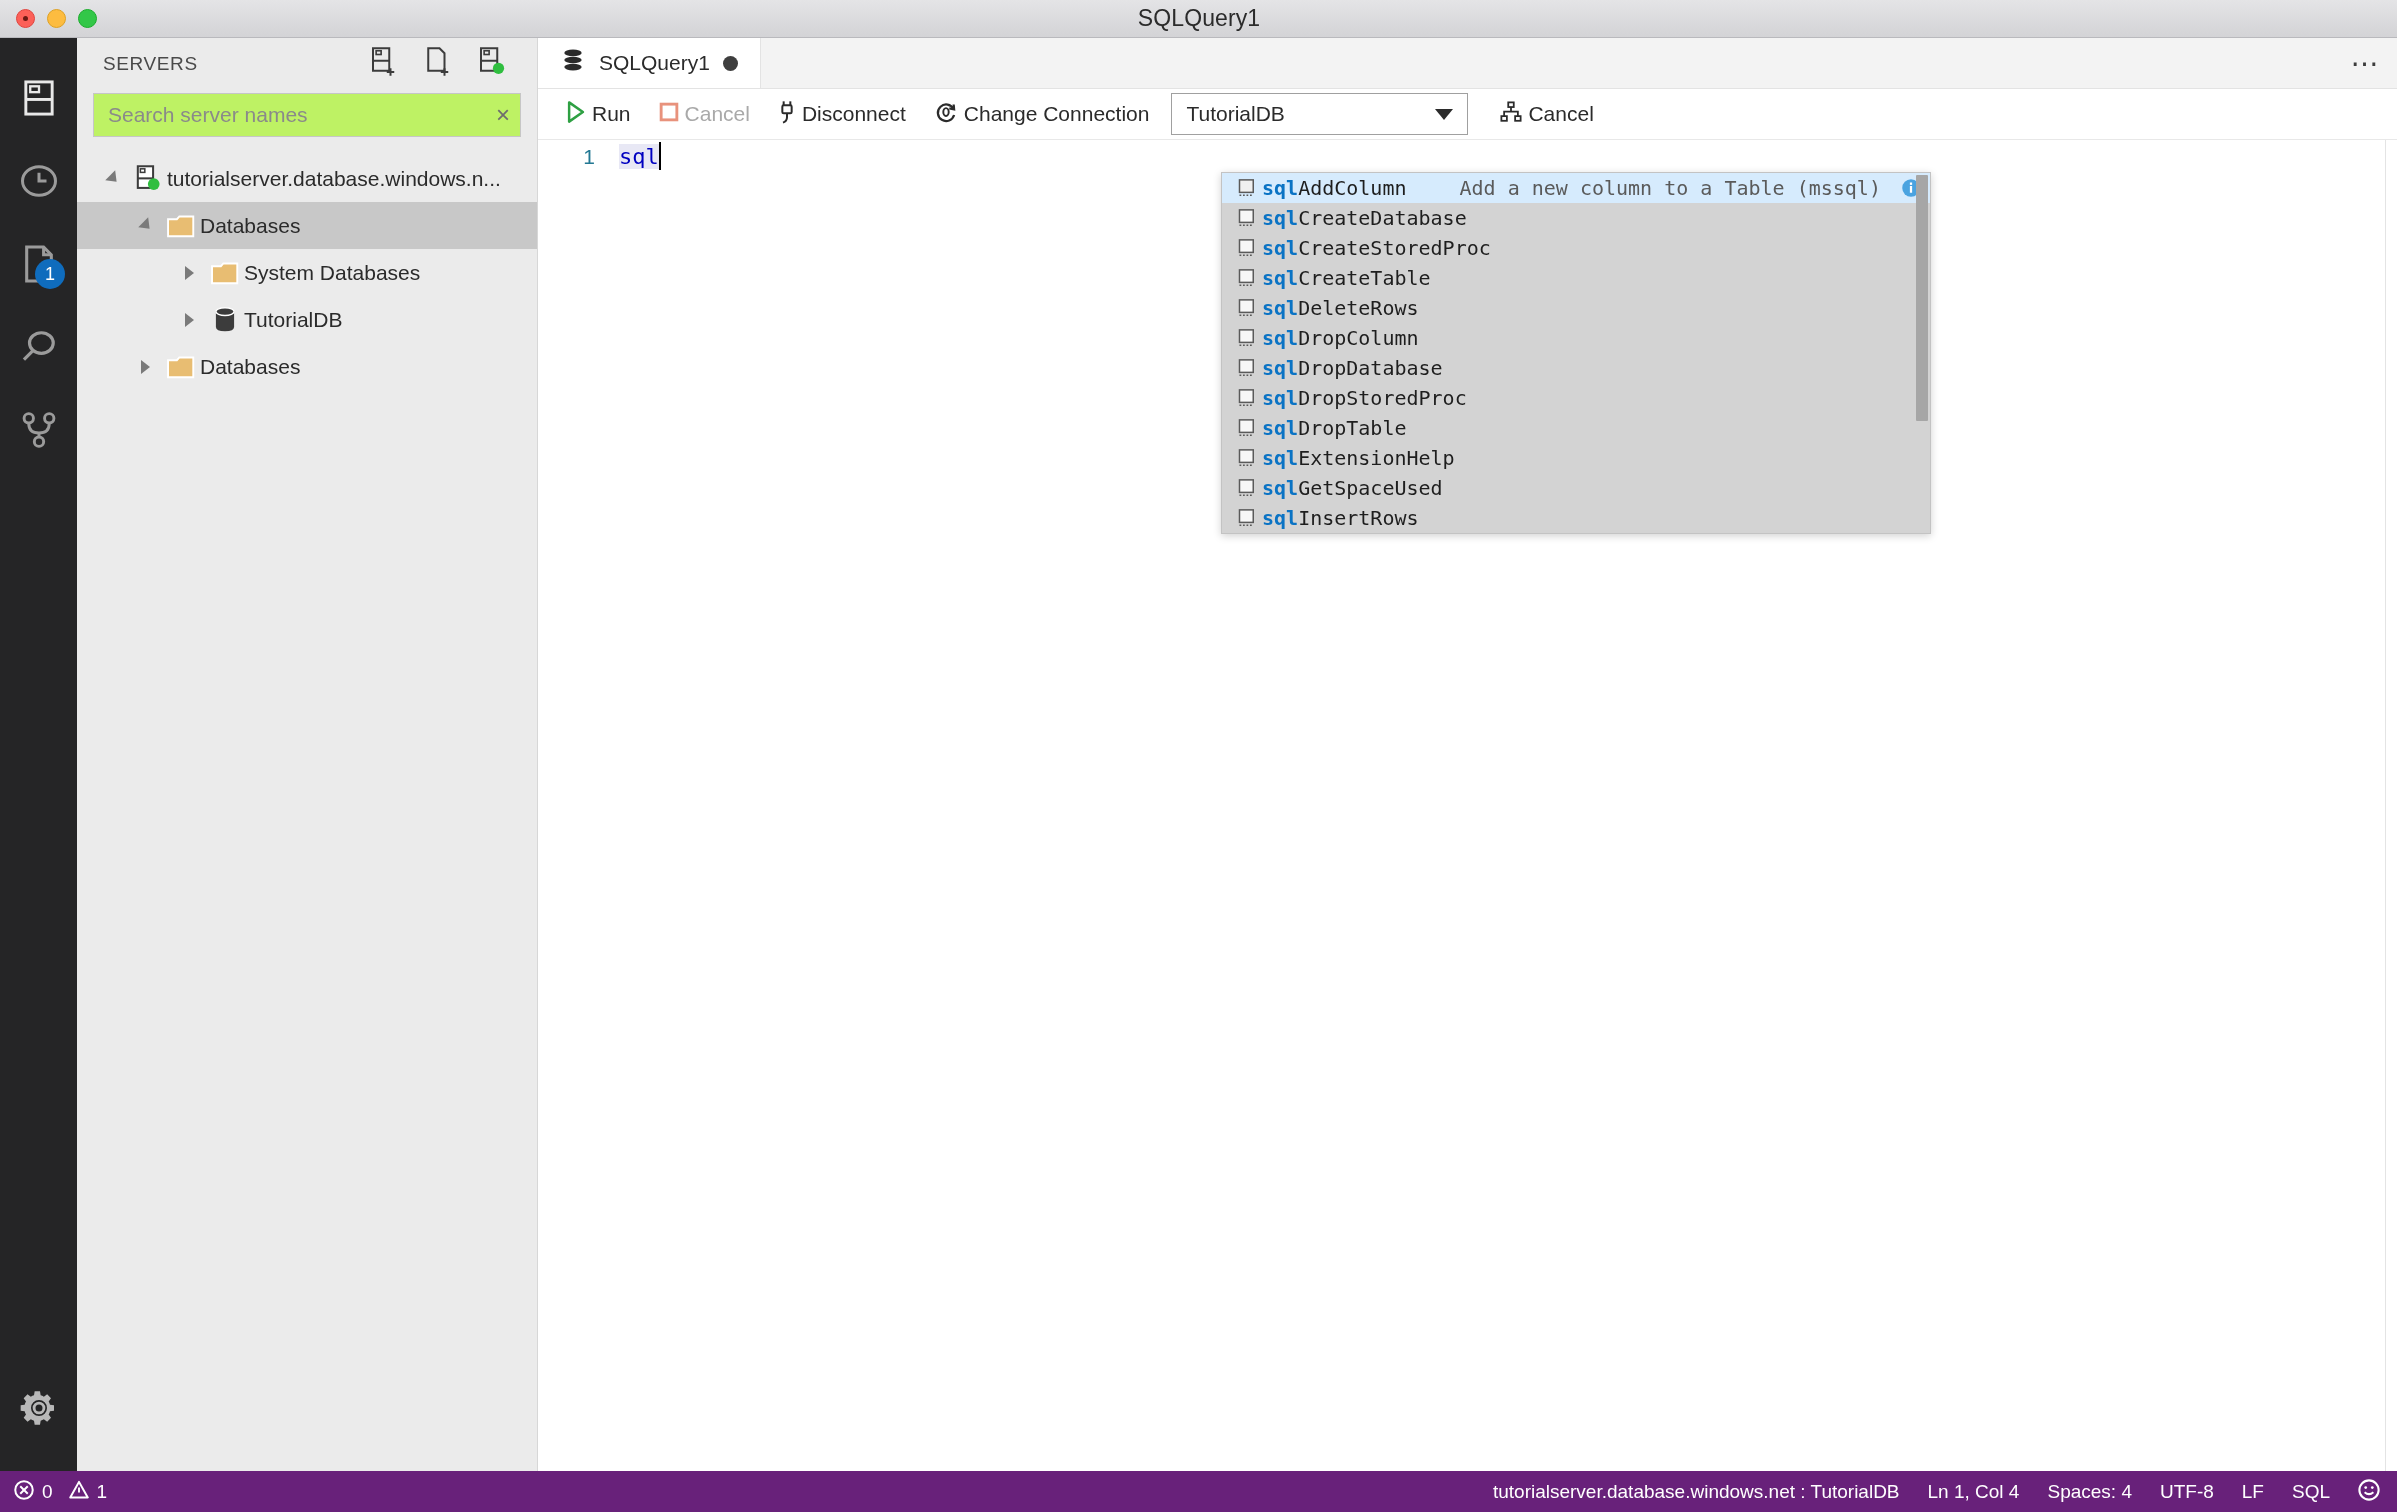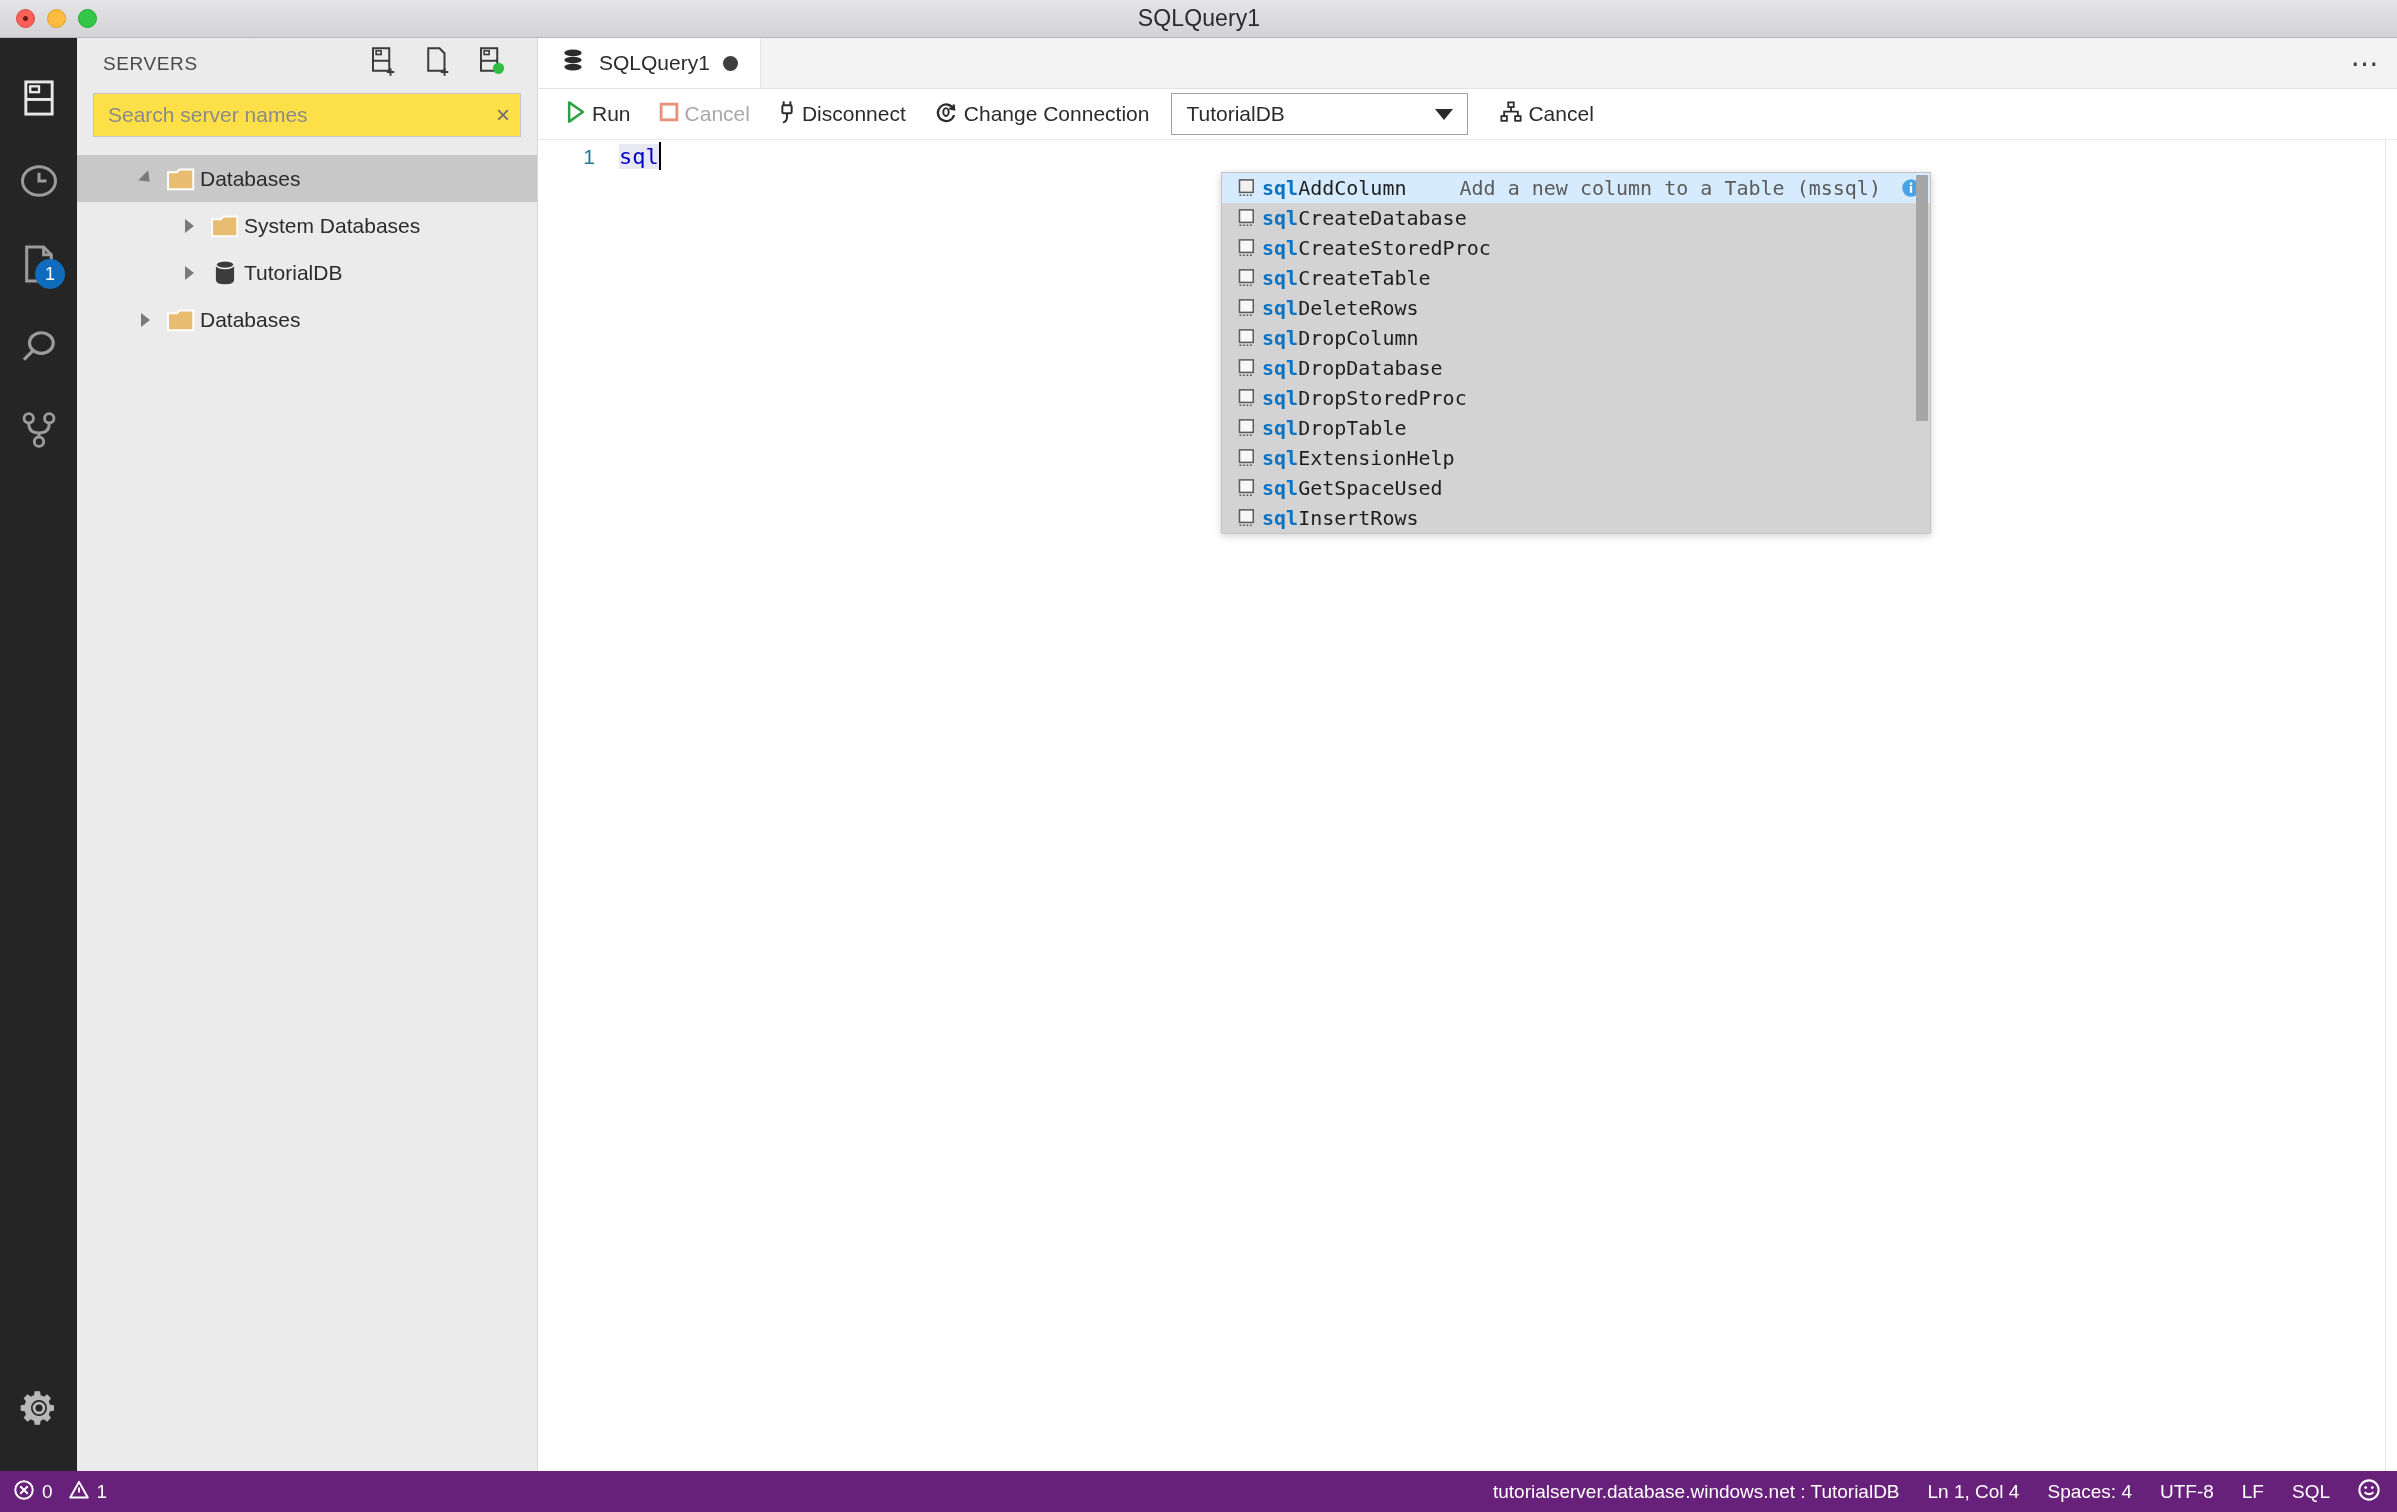--- a/index.html
+++ b/index.html
@@ -60,21 +60,21 @@
   .sidebar-header {
     height: 51px; flex: 0 0 51px; display: flex; align-items: center;
     padding: 0 18px 0 26px;
   }
   .sidebar-title { font-size: 19px; color: #4a4a4a; letter-spacing: 0.6px; flex: 1 1 auto; }
   .sidebar-actions { display: flex; gap: 26px; align-items: center; padding-right: 14px; }
   .sb-act { cursor: pointer; display:block; }
 
   .search-wrap { padding: 4px 16px 0 16px; position: relative; }
   .search-box {
-    height: 44px; background: #fde047; border: 1px solid #c6c6c6;
+    height: 44px; background: #bef264; border: 1px solid #c6c6c6;
     display: flex; align-items: center; position: relative;
   }
   .search-input {
     border: 0; outline: none; background: transparent;
     font-size: 21px; color: #2b2b2b; padding: 0 14px; width: 100%;
     font-family: "Liberation Sans", sans-serif;
   }
   .search-input::placeholder { color: #8a8a8a; }
   .clear-x {
     position: absolute; right: 10px; top: 50%; transform: translateY(-50%);
@@ -297,20 +297,34 @@
 
       <div class="search-wrap">
         <div class="search-box">
           <input class="search-input" type="text" placeholder="Search server names" style="">
           <span class="clear-x">×</span>
         </div>
       </div>
 
       <div class="tree">
 
+        <div class="tree-row" style="padding-left:18px">
+          <span class="twisty">
+              <span class="tri-down"></span>
+            </span>
+          <span class="tree-icon">
+            <svg width="26" height="28" viewBox="0 0 20 22">
+                <rect x="2" y="1" width="12" height="17" fill="#fff" stroke="#3c3c3c" stroke-width="1.6"></rect>
+                <rect x="4" y="3" width="3.5" height="2.8" fill="none" stroke="#3c3c3c" stroke-width="1.2"></rect>
+                <line x1="2" y1="10.5" x2="14" y2="10.5" stroke="#3c3c3c" stroke-width="1.6"></line>
+                <circle cx="14.5" cy="15" r="4.6" fill="#2fbe3f"></circle>
+              </svg>
+          </span>
+          <span class="tree-label">tutorialserver.database.windows.n...</span>
+        </div>
 
         <div class="tree-row selected" style="padding-left:51px">
           <span class="twisty">
               <span class="tri-down"></span>
             </span>
           <span class="tree-icon">
             <svg width="30" height="26" viewBox="0 0 22 19">
                 <path d="M1.5 4.5 H8 L9.8 2.5 H20 V17 H1.5 Z" fill="#e8bd72" stroke="#fff" stroke-width="1.4"></path>
               </svg>
           </span>

